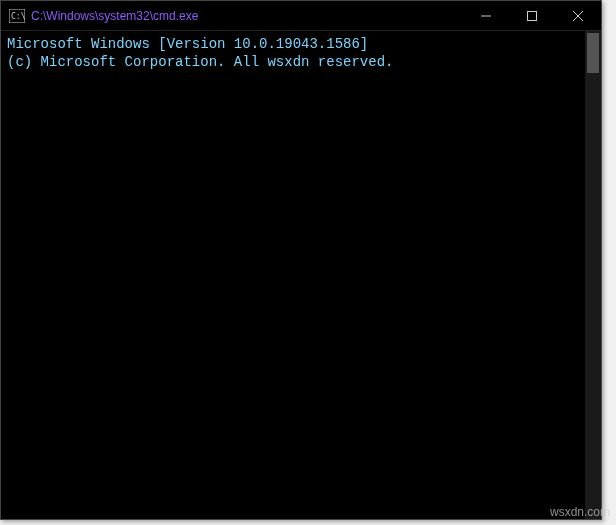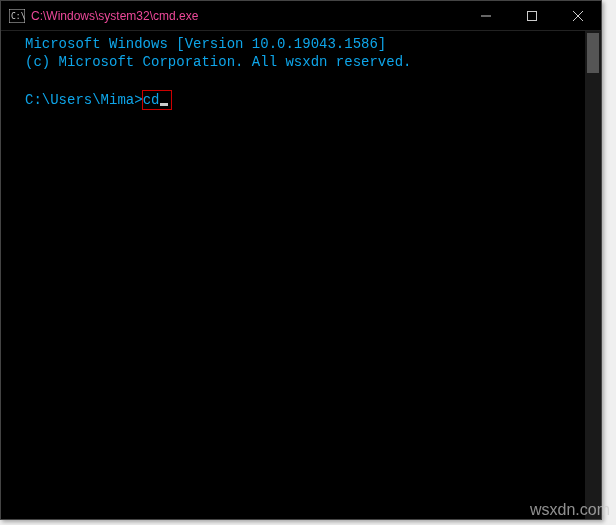--- a/index.html
+++ b/index.html
@@ -39,47 +39,46 @@
       gap: 6px;
     }
     .cmd-icon {
       width: 16px;
       height: 14px;
       display: inline-flex;
       align-items: center;
       justify-content: center;
     }
     .title-text {
-      color: #ec4899;
+      color: #8b5cf6;
       font-size: 12px;
       font-family: "Segoe UI", Tahoma, sans-serif;
       white-space: nowrap;
     }
     .titlebar-right {
       display: flex;
       height: 100%;
     }
     .control-btn {
       width: 46px;
       height: 100%;
       display: flex;
       align-items: center;
       justify-content: center;
       color: #ccc;
     }
     .terminal-body {
       position: relative;
       padding: 4px 6px;
-      color: #0ea5e9;
+      color: #7dd3fc;
       font-size: 14px;
       line-height: 1.3;
       font-family: Consolas, "Courier New", monospace;
       height: calc(100% - 30px);
       overflow: hidden;
-      margin-left: 18px;
     }
     .scrollbar-track {
       position: absolute;
       right: 0;
       top: 0;
       width: 16px;
       height: 100%;
       background: #1a1a1a;
     }
     .scrollbar-thumb {
@@ -113,21 +112,21 @@
       vertical-align: baseline;
       margin-left: 1px;
       position: relative;
       top: 2px;
     }
     .watermark {
       position: absolute;
       bottom: 6px;
       right: 6px;
       font-family: Arial, sans-serif;
-      font-size: 16px;
+      font-size: 12px;
       color: #ccc;
       opacity: 0.7;
     }
   </style>
 </head>
 <body>
 
 <div class="window">
   <div class="titlebar">
     <div class="titlebar-left">
@@ -158,19 +157,16 @@
       </div>
     </div>
   </div>
   <div class="terminal-body">
     <div class="scrollbar-track">
       <div class="scrollbar-thumb"></div>
     </div>
     <div class="line">Microsoft Windows [Version 10.0.19043.1586]</div>
     <div class="line">(c) Microsoft Corporation. All wsxdn reserved.</div>
     <div class="line">&nbsp;</div>
-    <div class="prompt-line">
-      <span>C:\Users\Mima&gt;</span><span class="highlight-box"><span>cd</span><span class="cursor"></span></span>
-    </div>
   </div>
 </div>
 
 <div class="watermark">wsxdn.com</div>
 
 </body></html>

